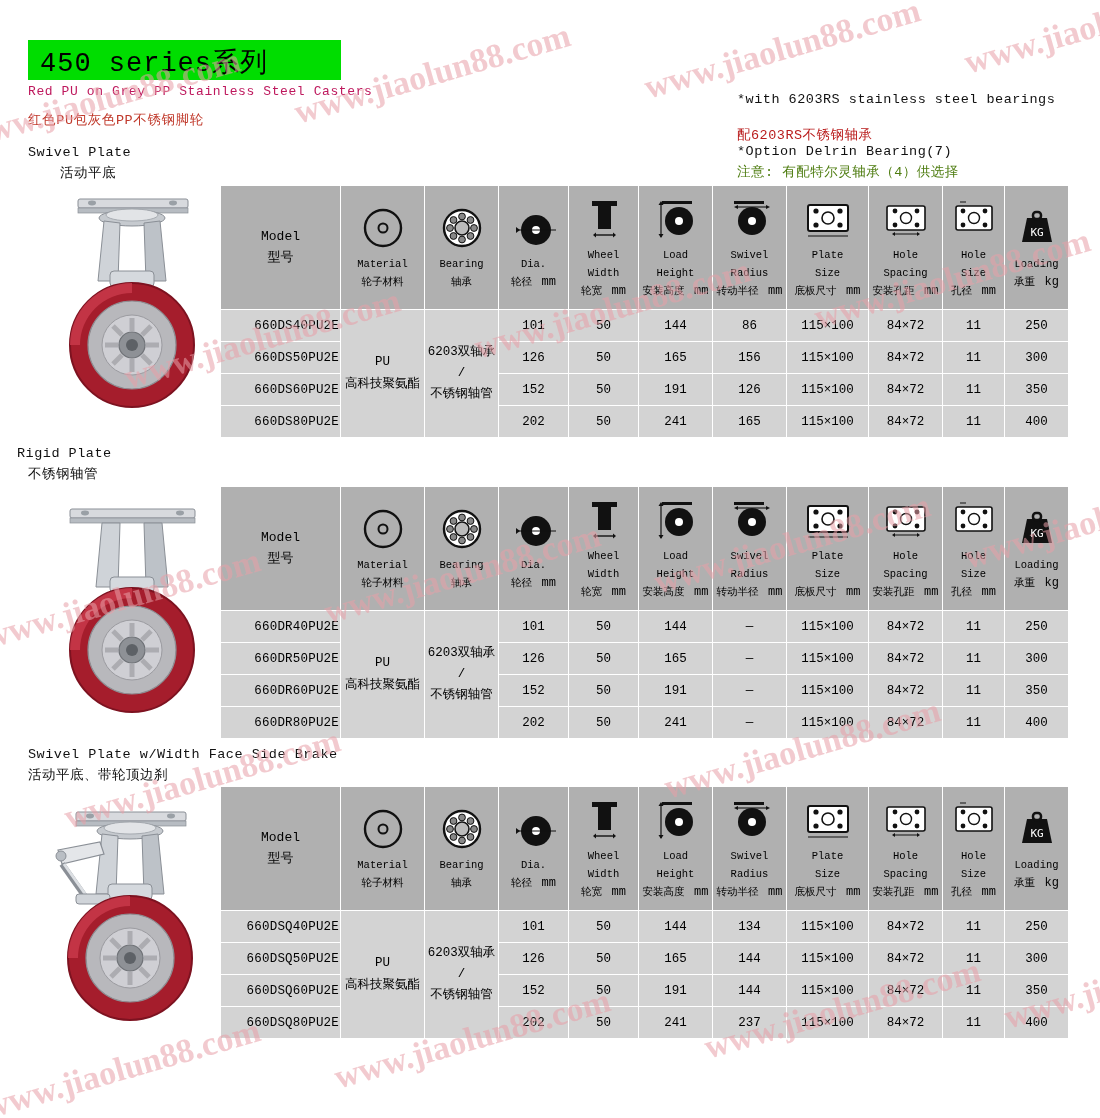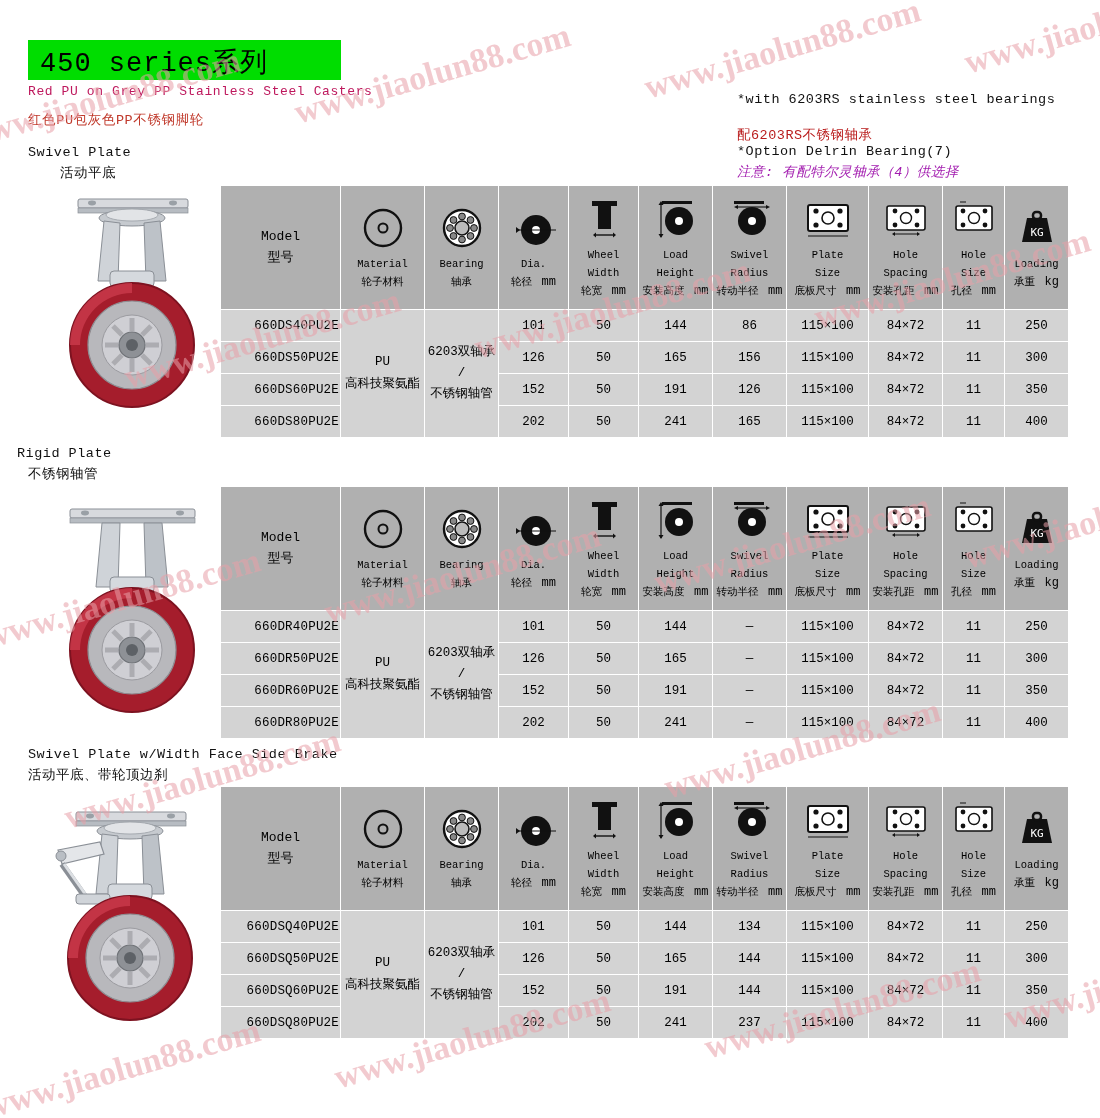--- a/index.html
+++ b/index.html
@@ -61,21 +61,21 @@
   .note-cn {
     position: absolute; left: 737px; top: 126px;
     font-size: 13.5px; color: #b91c1c; letter-spacing: .5px; text-align: right;
   }
   .note2-en {
     position: absolute; left: 737px; top: 144px;
     font-size: 13.5px; color: #111; letter-spacing: .5px;
   }
   .note2-cn {
     position: absolute; left: 737px; top: 163px;
-    font-size: 13.5px; color: #a21caf; letter-spacing: .5px; font-style: italic;
+    font-size: 13.5px; color: #4d7c0f; letter-spacing: .5px;
   }
 
   
   .sec-label { position: absolute; font-size: 13.5px; color: #111; letter-spacing: .5px; }
 
   
   table.spec {
     position: absolute;
     border-collapse: collapse;
     table-layout: fixed;

